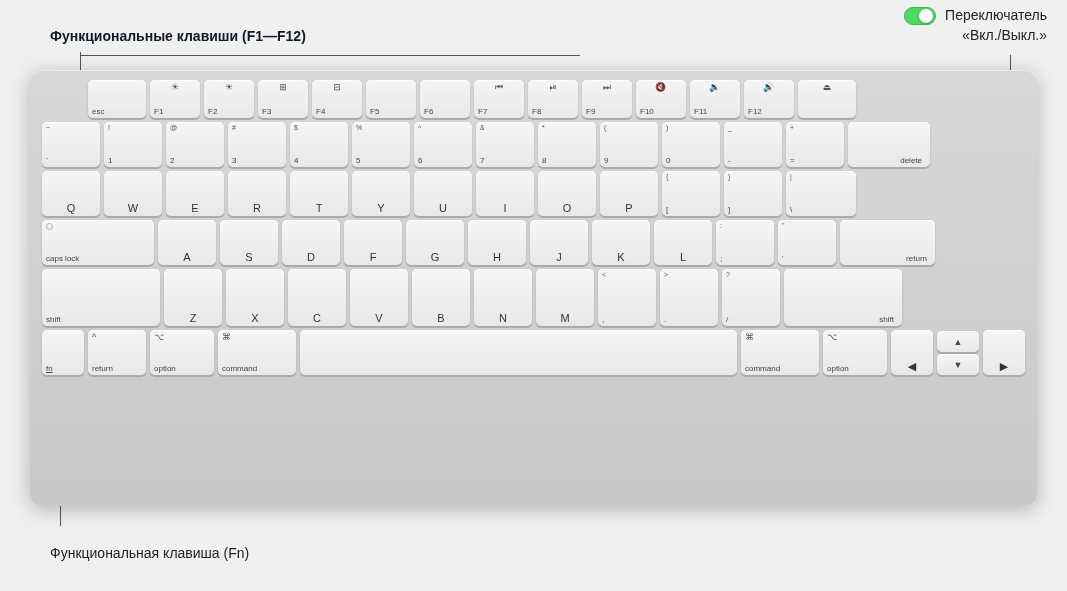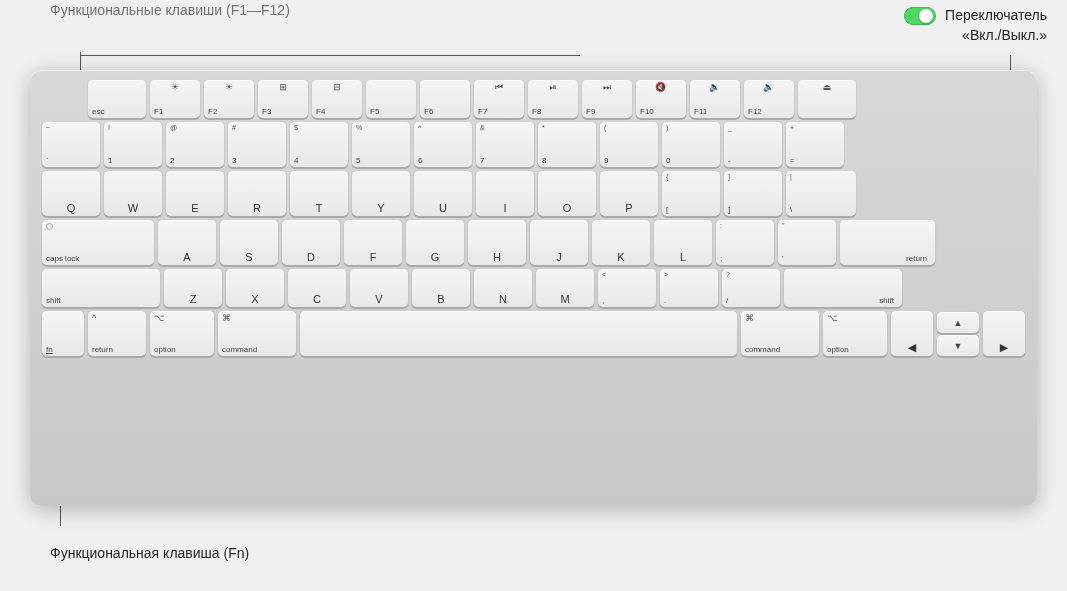--- a/index.html
+++ b/index.html
@@ -7,25 +7,25 @@
       width: 1067px;
       height: 591px;
       background: #f0f0f0;
       font-family: -apple-system, 'Helvetica Neue', Arial, sans-serif;
       overflow: hidden;
       position: relative;
     }
 
     .annotation-top {
       position: absolute;
-      top: 2px;
+      top: 28px;
       left: 50px;
       font-size: 14px;
-      color: #737373;
-      font-weight: 400;
+      color: #0f172a;
+      font-weight: 700;
     }
 
     .annotation-top-right {
       position: absolute;
       top: 6px;
       right: 20px;
       font-size: 14px;
       color: #222;
       font-weight: 500;
       text-align: right;
@@ -168,21 +168,21 @@
       font-weight: 500;
       align-self: center;
       justify-self: center;
     }
 
     
     .row-fn .key { height: 38px; }
     .row-num .key { height: 45px; }
     .row-qwerty .key { height: 45px; }
     .row-asdf .key { height: 45px; }
-    .row-zxcv .key { height: 38px; }
+    .row-zxcv .key { height: 57px; }
     .row-bottom .key { height: 45px; }
 
     
     .w-std { width: 58px; }
     .w-fn { width: 50px; }
     .w-esc { width: 58px; margin-left: 46px; }
     .w-delete { width: 82px; }
     .w-tab { width: 78px; }
     .w-backslash { width: 70px; }
     .w-capslock { width: 112px; }
@@ -320,20 +320,23 @@
       <span class="bottom-label">0</span>
     </div>
     <div class="key w-std">
       <span class="top-label">_</span>
       <span class="bottom-label">-</span>
     </div>
     <div class="key w-std">
       <span class="top-label">+</span>
       <span class="bottom-label">=</span>
     </div>
+    <div class="key w-delete">
+      <span class="bottom-label" style="align-self:flex-end; margin-left:auto; padding-right:4px;">delete</span>
+    </div>
   </div>
 
   <div class="key-row row-qwerty">
     <div class="key w-std">
         <span class="center-label">Q</span>
       </div>
     <div class="key w-std">
         <span class="center-label">W</span>
       </div>
     <div class="key w-std">

